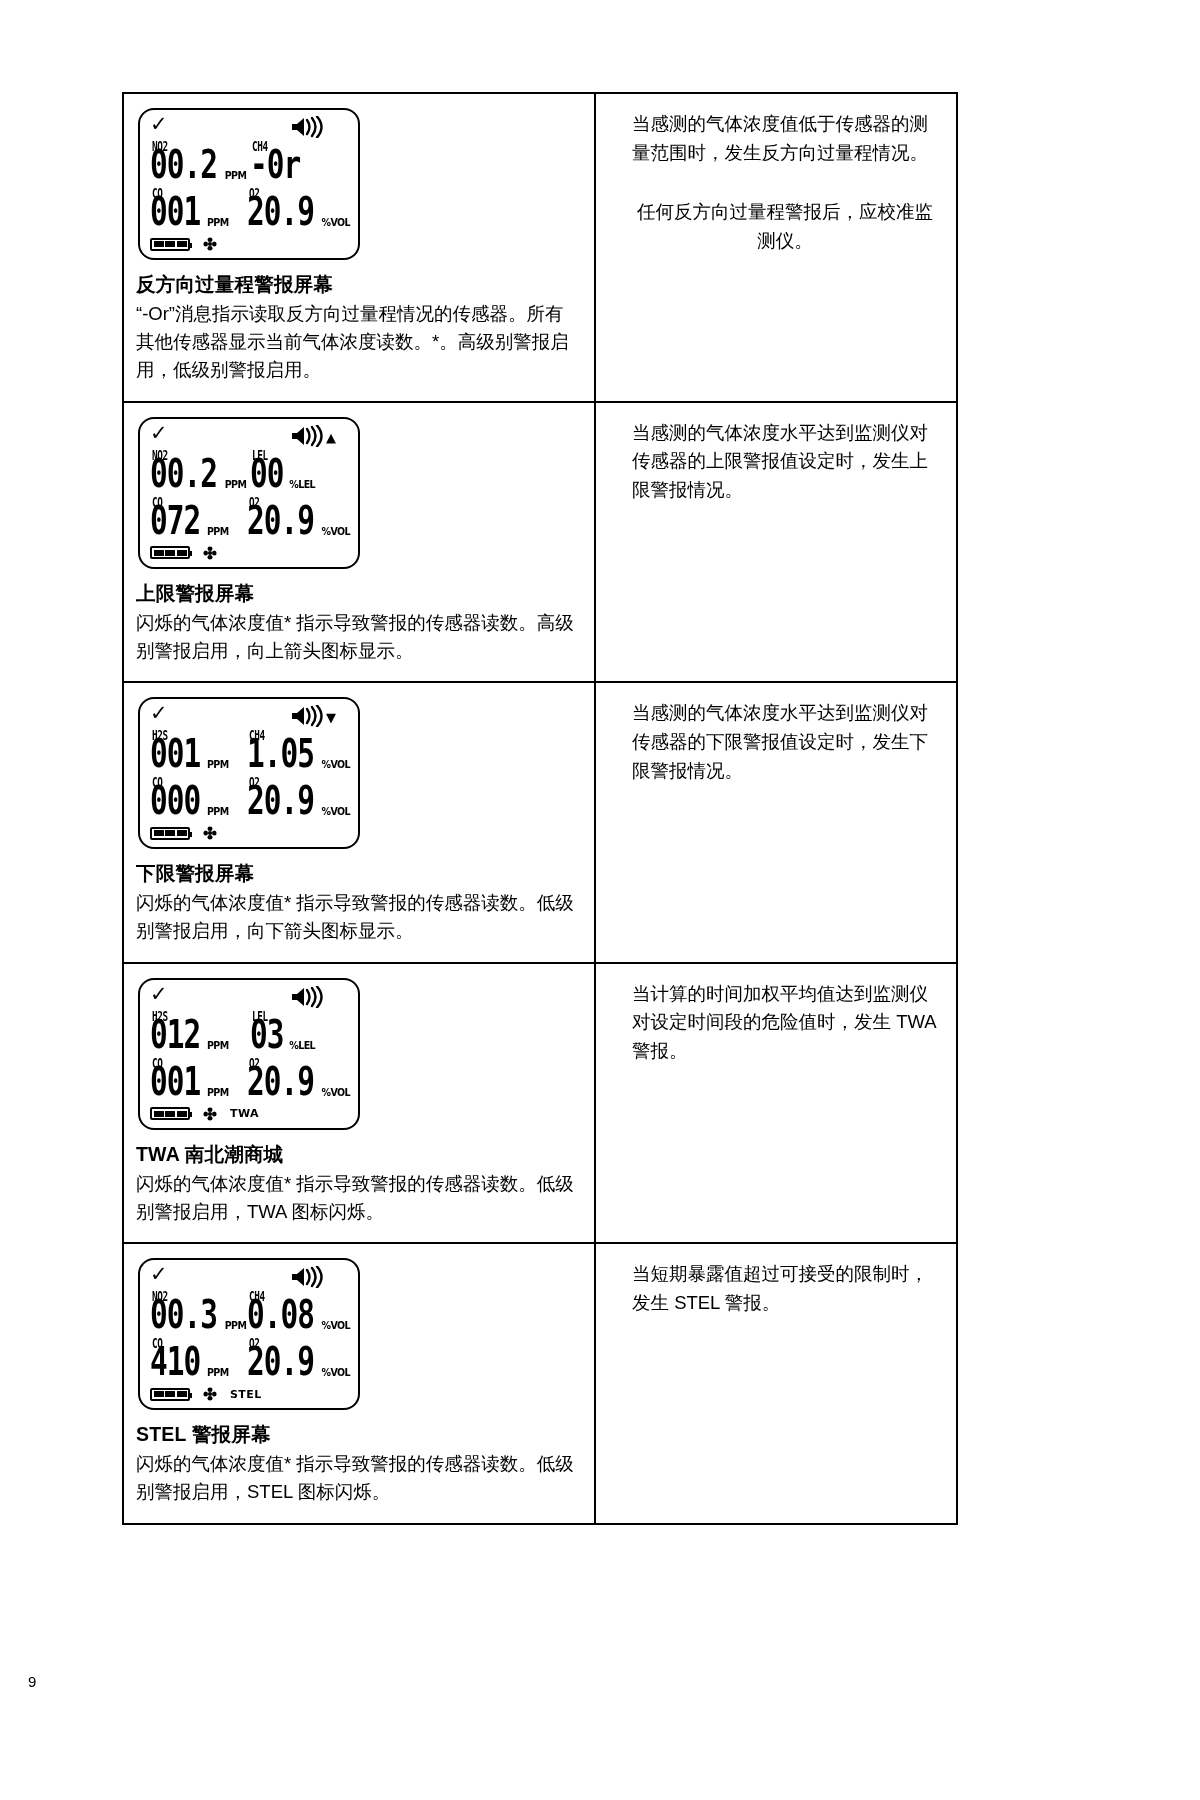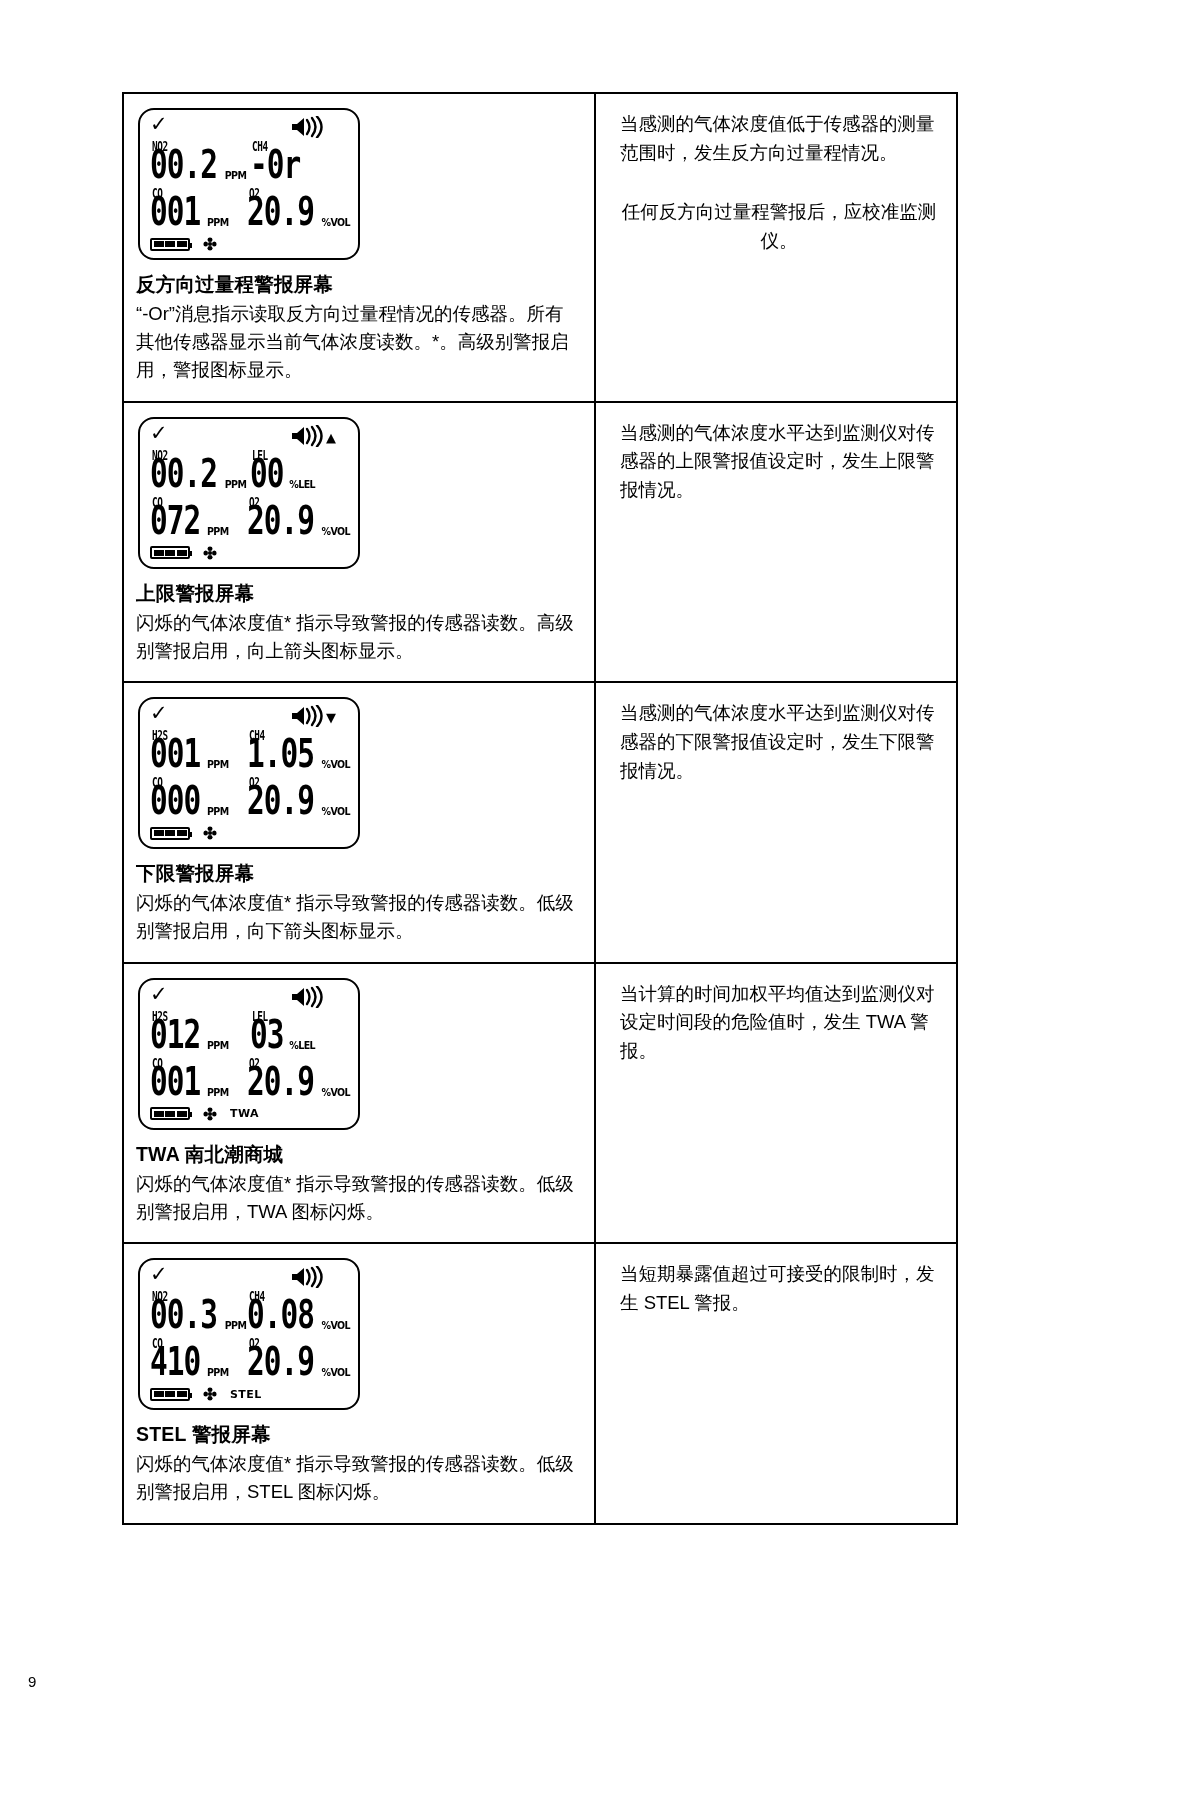--- a/index.html
+++ b/index.html
@@ -36,21 +36,21 @@
     vertical-align: top;
     padding: 0;
   }
   .col-left  { width: 470px; }
   .col-right { width: 360px; }
 
   .cell-left-inner {
     padding: 10px 14px 14px 10px;
   }
   .cell-right-inner {
-    padding: 16px 18px 16px 24px;
+    padding: 16px 18px 16px 36px;
   }
 
   
   .lcd {
     width: 222px;
     height: 152px;
     border: 2.5px solid #000;
     border-radius: 16px;
     box-sizing: border-box;
     position: relative;
@@ -281,21 +281,21 @@
                       <circle cx="7" cy="7" r="2.1" fill="#000"></circle>
                       <ellipse cx="7" cy="2.7" rx="2.5" ry="2.3" fill="#000"></ellipse>
                       <ellipse cx="7" cy="11.3" rx="2.5" ry="2.3" fill="#000"></ellipse>
                       <ellipse cx="2.7" cy="7" rx="2.3" ry="2.5" fill="#000"></ellipse>
                       <ellipse cx="11.3" cy="7" rx="2.3" ry="2.5" fill="#000"></ellipse>
                     </svg></span>
                   <span class="footer-tag"></span>
                 </div>
               </div>
               <div class="screen-title">反方向过量程警报屏幕</div>
-              <div class="screen-desc">“-Or”消息指示读取反方向过量程情况的传感器。所有其他传感器显示当前气体浓度读数。*。高级别警报启用，警报图标显示。</div>
+              <div class="screen-desc">“-Or”消息指示读取反方向过量程情况的传感器。所有其他传感器显示当前气体浓度读数。*。高级别警报启用，低级别警报启用。</div>
             </div>
           </td>
           <td class="col-right">
             <div class="cell-right-inner">
               <p class="right-para">当感测的气体浓度值低于传感器的测量范围时，发生反方向过量程情况。</p>
               <p class="right-para">任何反方向过量程警报后，应校准监测仪。</p>
             </div>
           </td>
         </tr>
         <tr>

